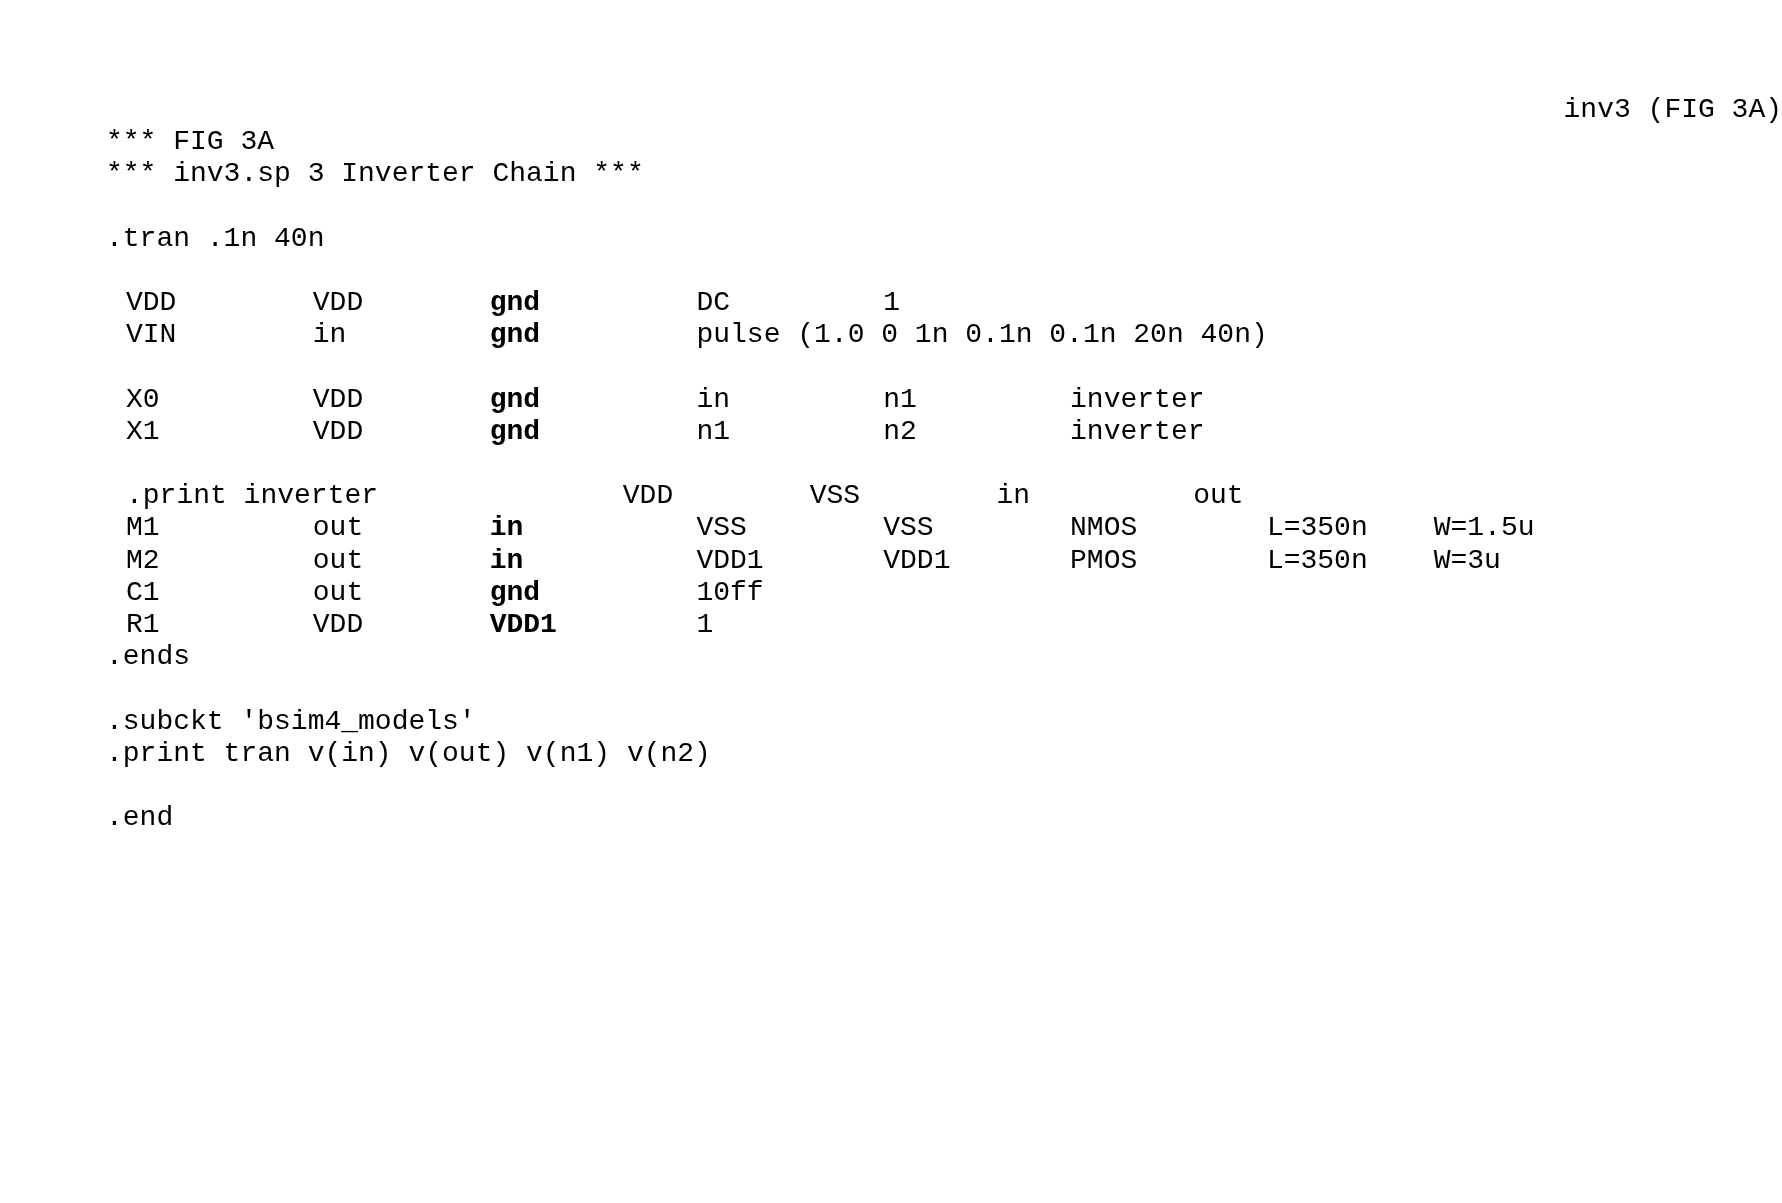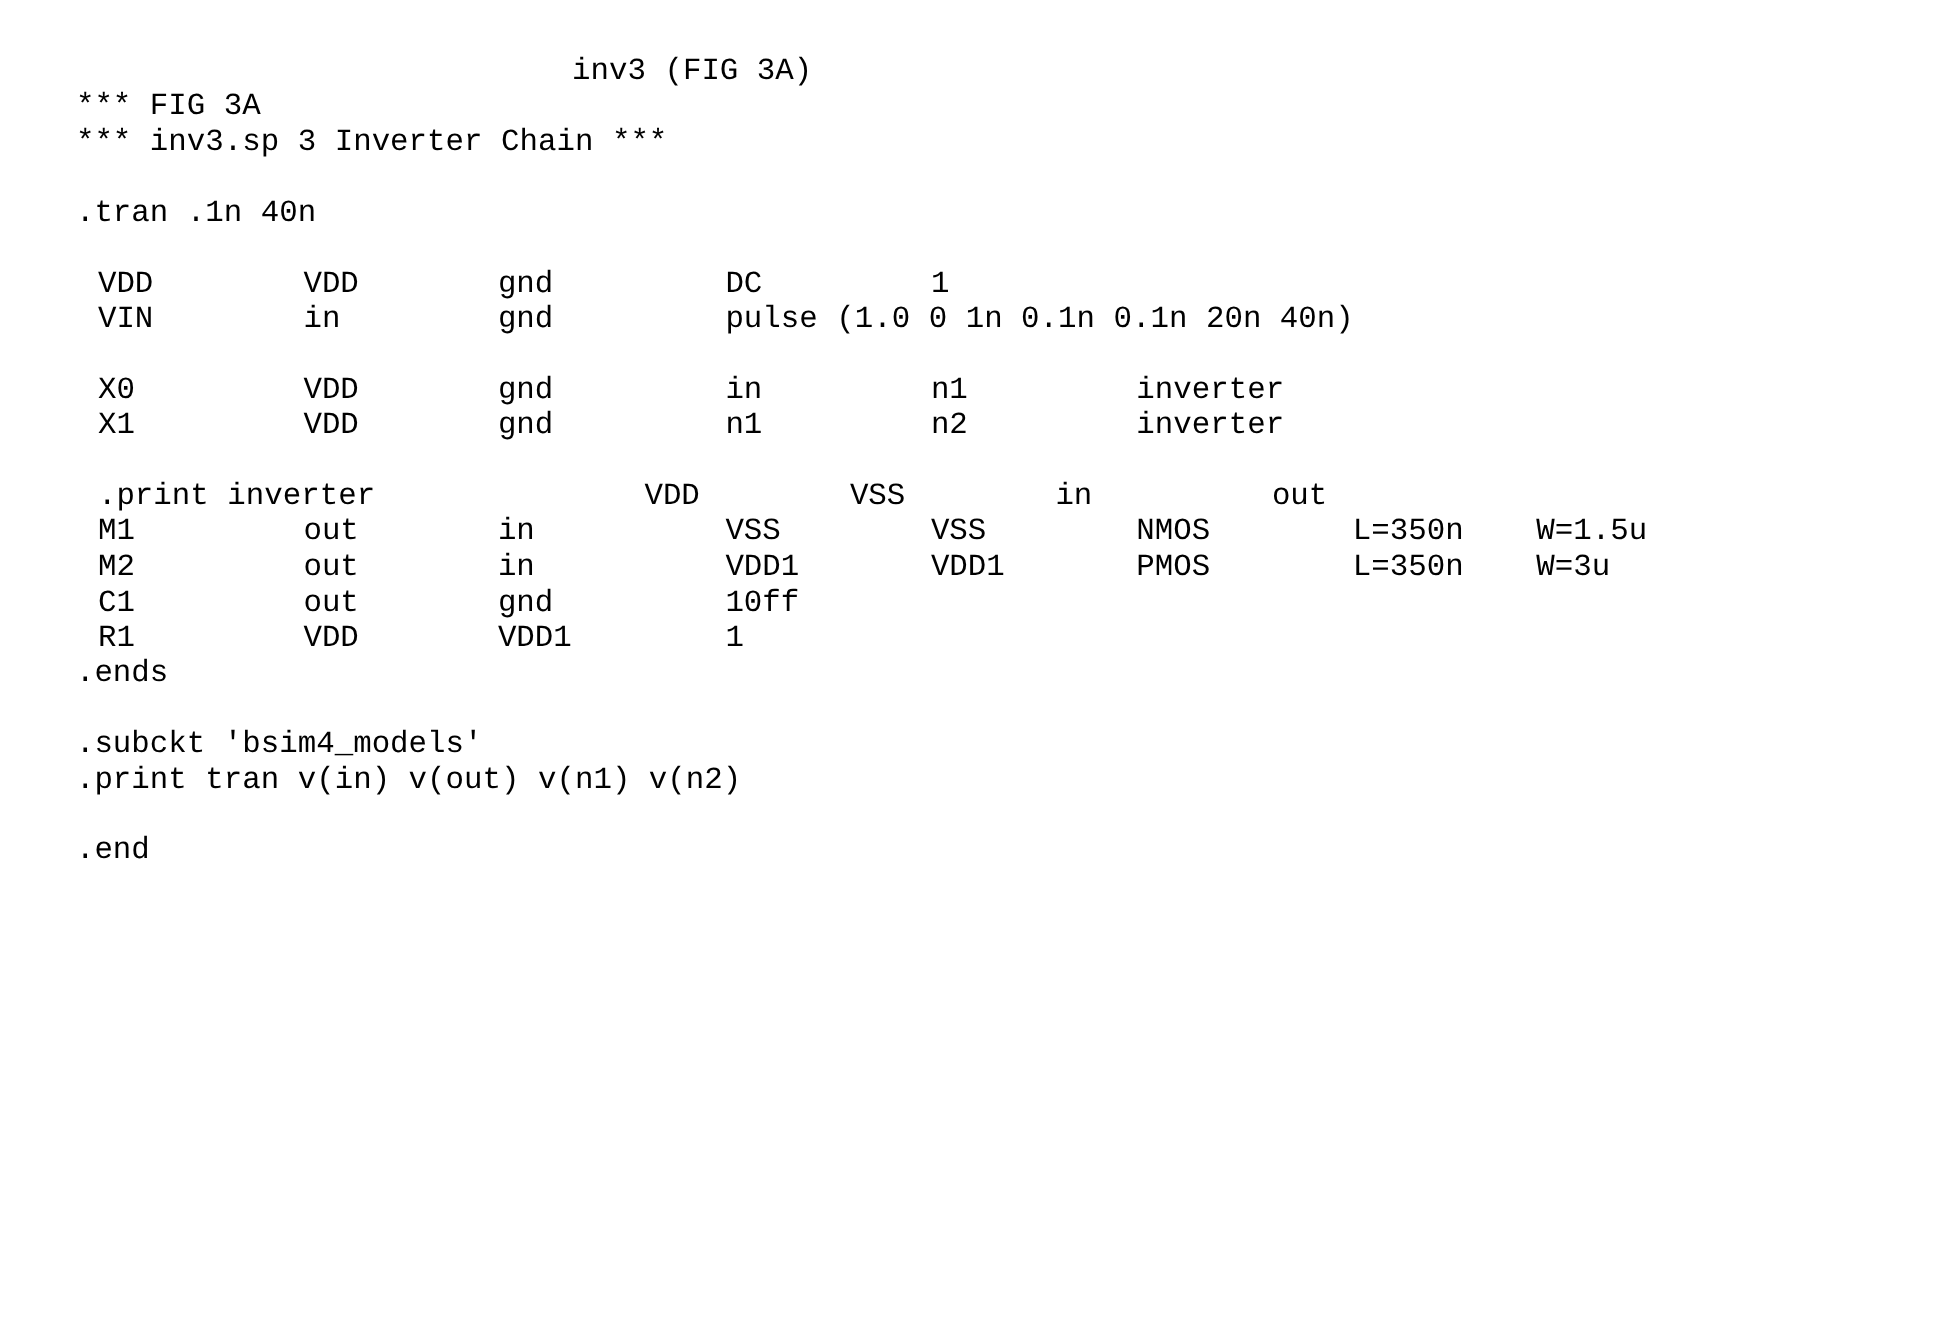--- a/index.html
+++ b/index.html
@@ -9,41 +9,42 @@
       font-family: "Courier New", Courier, monospace;
       font-size: 28px;
       line-height: 1.15;
       color: #000;
       font-weight: 500;
     }
     .page {
       padding: 50px 0 0 0;
     }
     .header-title {
-      text-align: left;
+      text-align: right;
       margin-left: 520px;
       margin-bottom: 0;
+      margin-top: 44px;
     }
     .content {
-      padding-left: 69px;
+      padding-left: 106px;
     }
     .line {
       white-space: nowrap;
     }
     .blank {
       height: 1.15em;
     }
     .col {
       display: inline-block;
       vertical-align: top;
       margin-left: 20px;
     }
     .w1 { width: 150px; }
     .w2 { width: 140px; }
-    .w3 { width: 170px; }
+    .w3 { width: 170px; font-weight: bold; }
     .w4 { width: 150px; }
     .w5 { width: 150px; }
     .w6 { width: 160px; }
     .w7 { width: 130px; }
     .rest { }
   </style>
 </head>
 <body>
 
 <div class="page">

